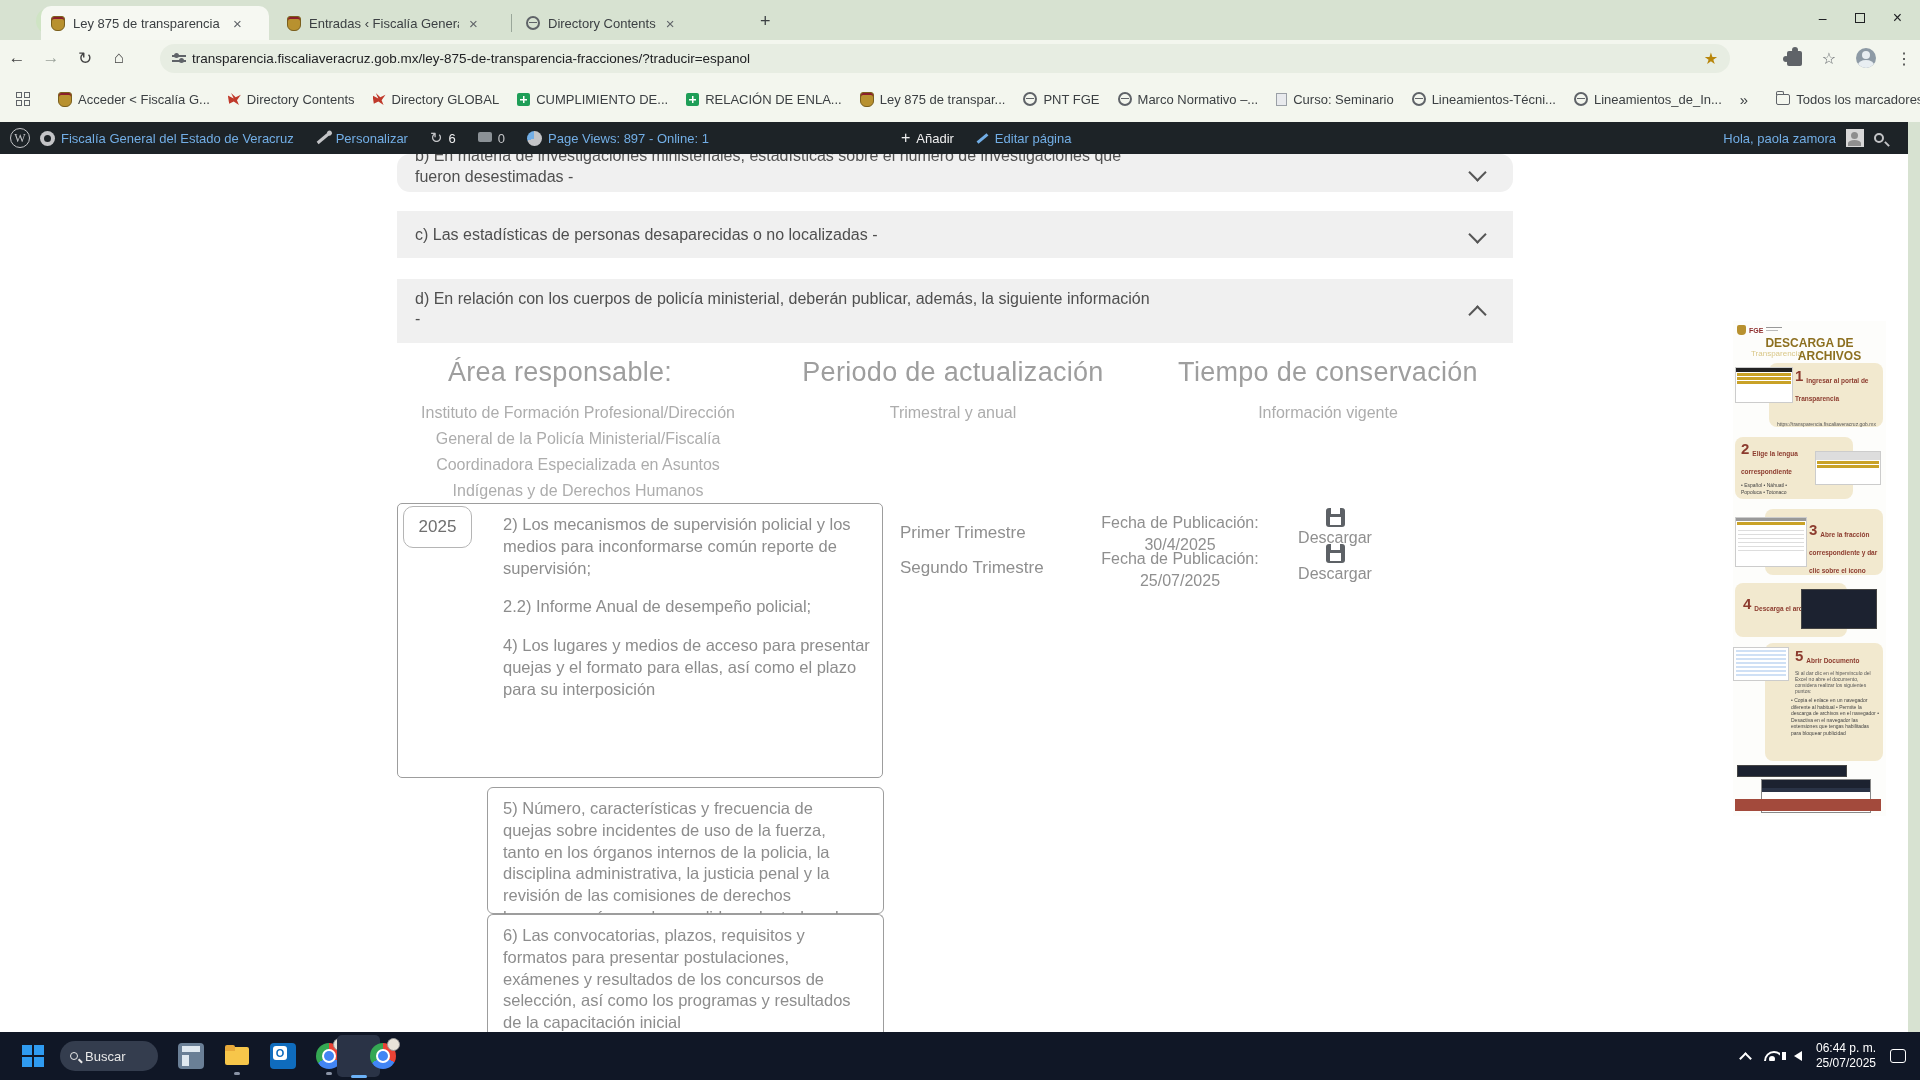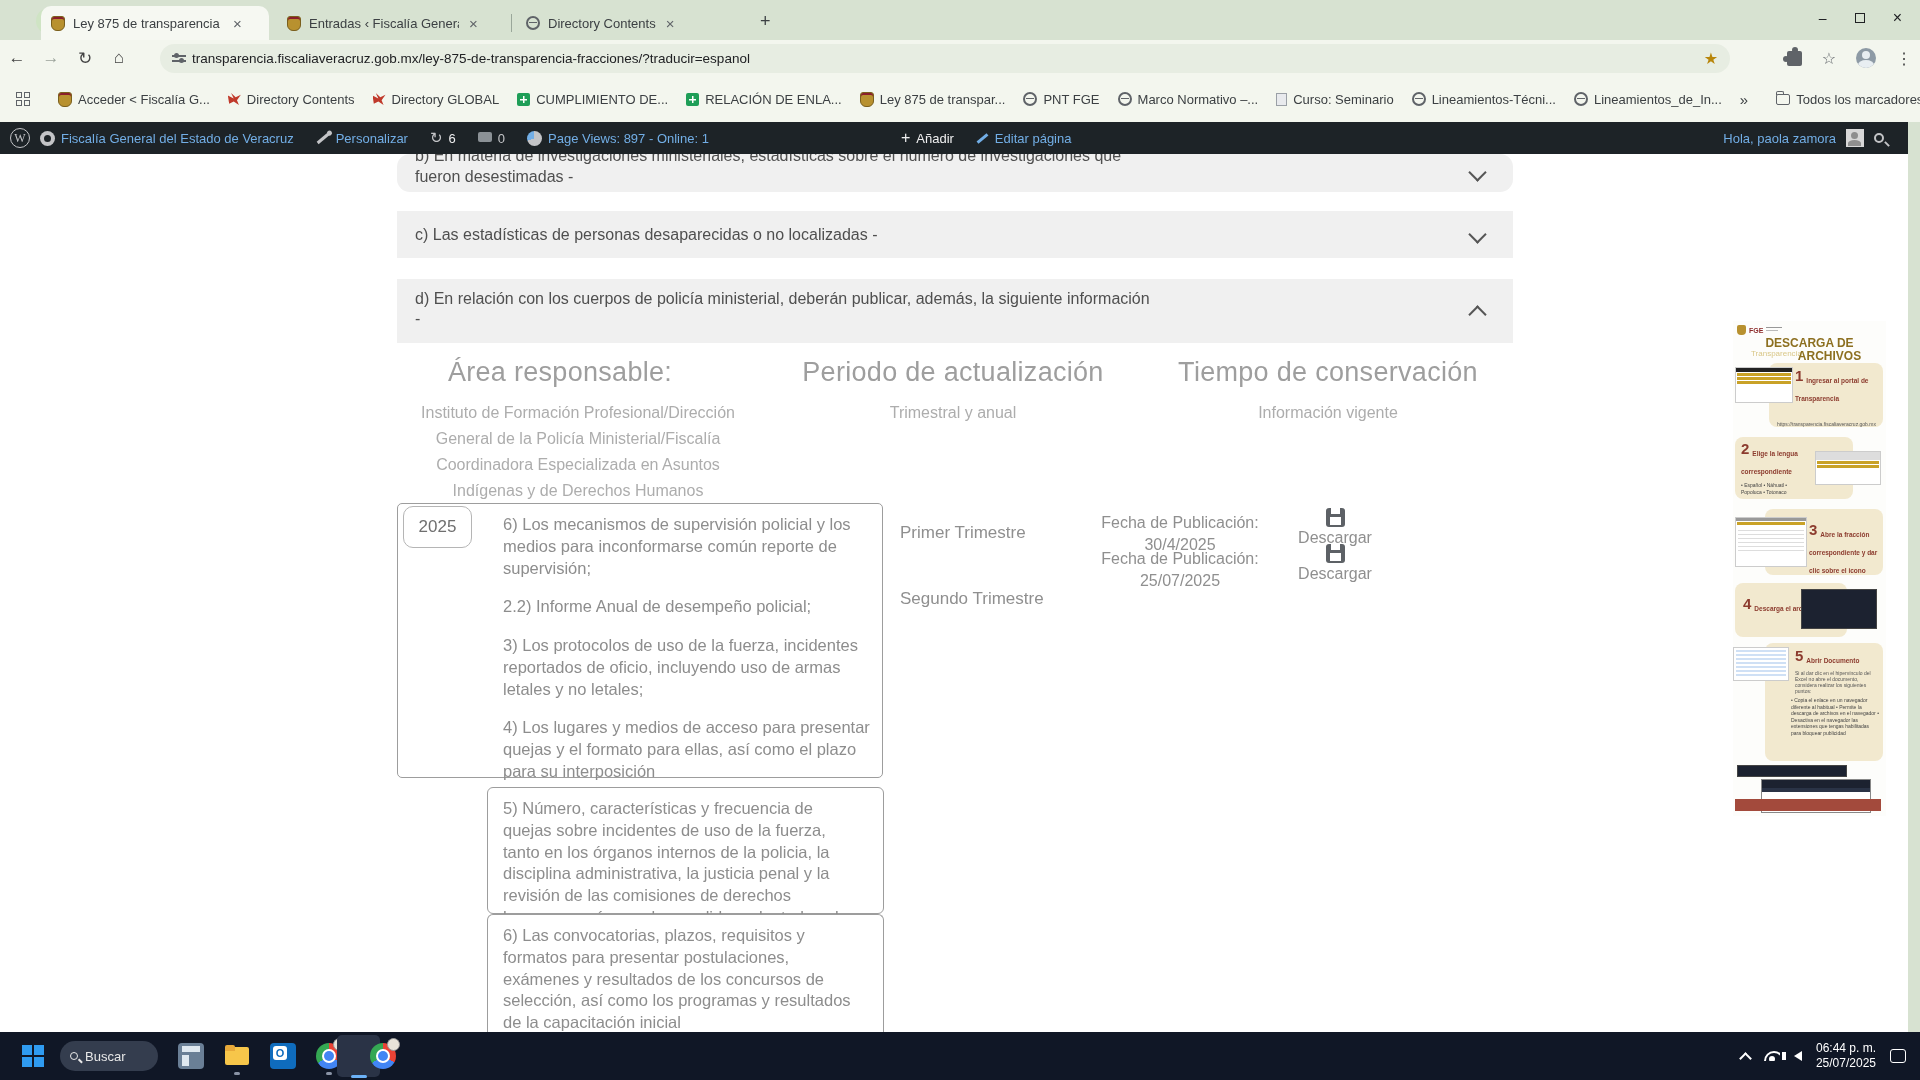--- a/index.html
+++ b/index.html
@@ -359,43 +359,42 @@
     <div class="hdr" style="left:380px;top:235px;width:360px;">Área responsable:</div>
     <div class="hdr" style="left:773px;top:235px;width:360px;">Periodo de actualización</div>
     <div class="hdr" style="left:1148px;top:235px;width:360px;">Tiempo de conservación</div>
     <div class="sub" style="left:418px;top:278px;width:320px;">Instituto de Formación Profesional/Dirección General de la Policía Ministerial/Fiscalía Coordinadora Especializada en Asuntos Indígenas y de Derechos Humanos</div>
     <div class="sub" style="left:773px;top:278px;width:360px;">Trimestral y anual</div>
     <div class="sub" style="left:1148px;top:278px;width:360px;">Información vigente</div>
 
     <div class="yearbox">2025</div>
     <div class="boxA"></div>
     <div class="items itemsA">
-      <div class="it">6) Los mecanismos de supervisión policial y los medios para inconformarse común reporte de supervisión;</div>
+      <div class="it">2) Los mecanismos de supervisión policial y los medios para inconformarse común reporte de supervisión;</div>
       <div class="it">2.2) Informe Anual de desempeño policial;</div>
-      <div class="it">3) Los protocolos de uso de la fuerza, incidentes reportados de oficio, incluyendo uso de armas letales y no letales;</div>
       <div class="it">4) Los lugares y medios de acceso para presentar quejas y el formato para ellas, así como el plazo para su interposición</div>
     </div>
     <div class="boxB"></div>
     <div class="items item5">5) Número, características y frecuencia de quejas sobre incidentes de uso de la fuerza, tanto en los órganos internos de la policia, la disciplina administrativa, la justicia penal y la revisión de las comisiones de derechos humanos, así como las medidas adoptadas al respecto</div>
     <div class="boxC"></div>
     <div class="items itemsC">
       <div class="it">6) Las convocatorias, plazos, requisitos y formatos para presentar postulaciones, exámenes y resultados de los concursos de selección, así como los programas y resultados de la capacitación inicial</div>
 
     </div>
 
     <div class="period" style="top:401px;">Primer Trimestre</div>
     <div class="fecha" style="top:390px;">
       <div>Fecha de Publicación:</div>
       <div>30/4/2025</div>
     </div>
     <div class="dl" style="top:386px;">
       <div class="floppy"></div>
       <div>Descargar</div>
     </div>
-    <div class="period" style="top:436px;margin-top:31px;">Segundo Trimestre</div>
+    <div class="period" style="top:436px;">Segundo Trimestre</div>
     <div class="fecha" style="top:426px;">
       <div>Fecha de Publicación:</div>
       <div>25/07/2025</div>
     </div>
     <div class="dl" style="top:422px;">
       <div class="floppy"></div>
       <div>Descargar</div>
     </div>
 
     <div class="info">

